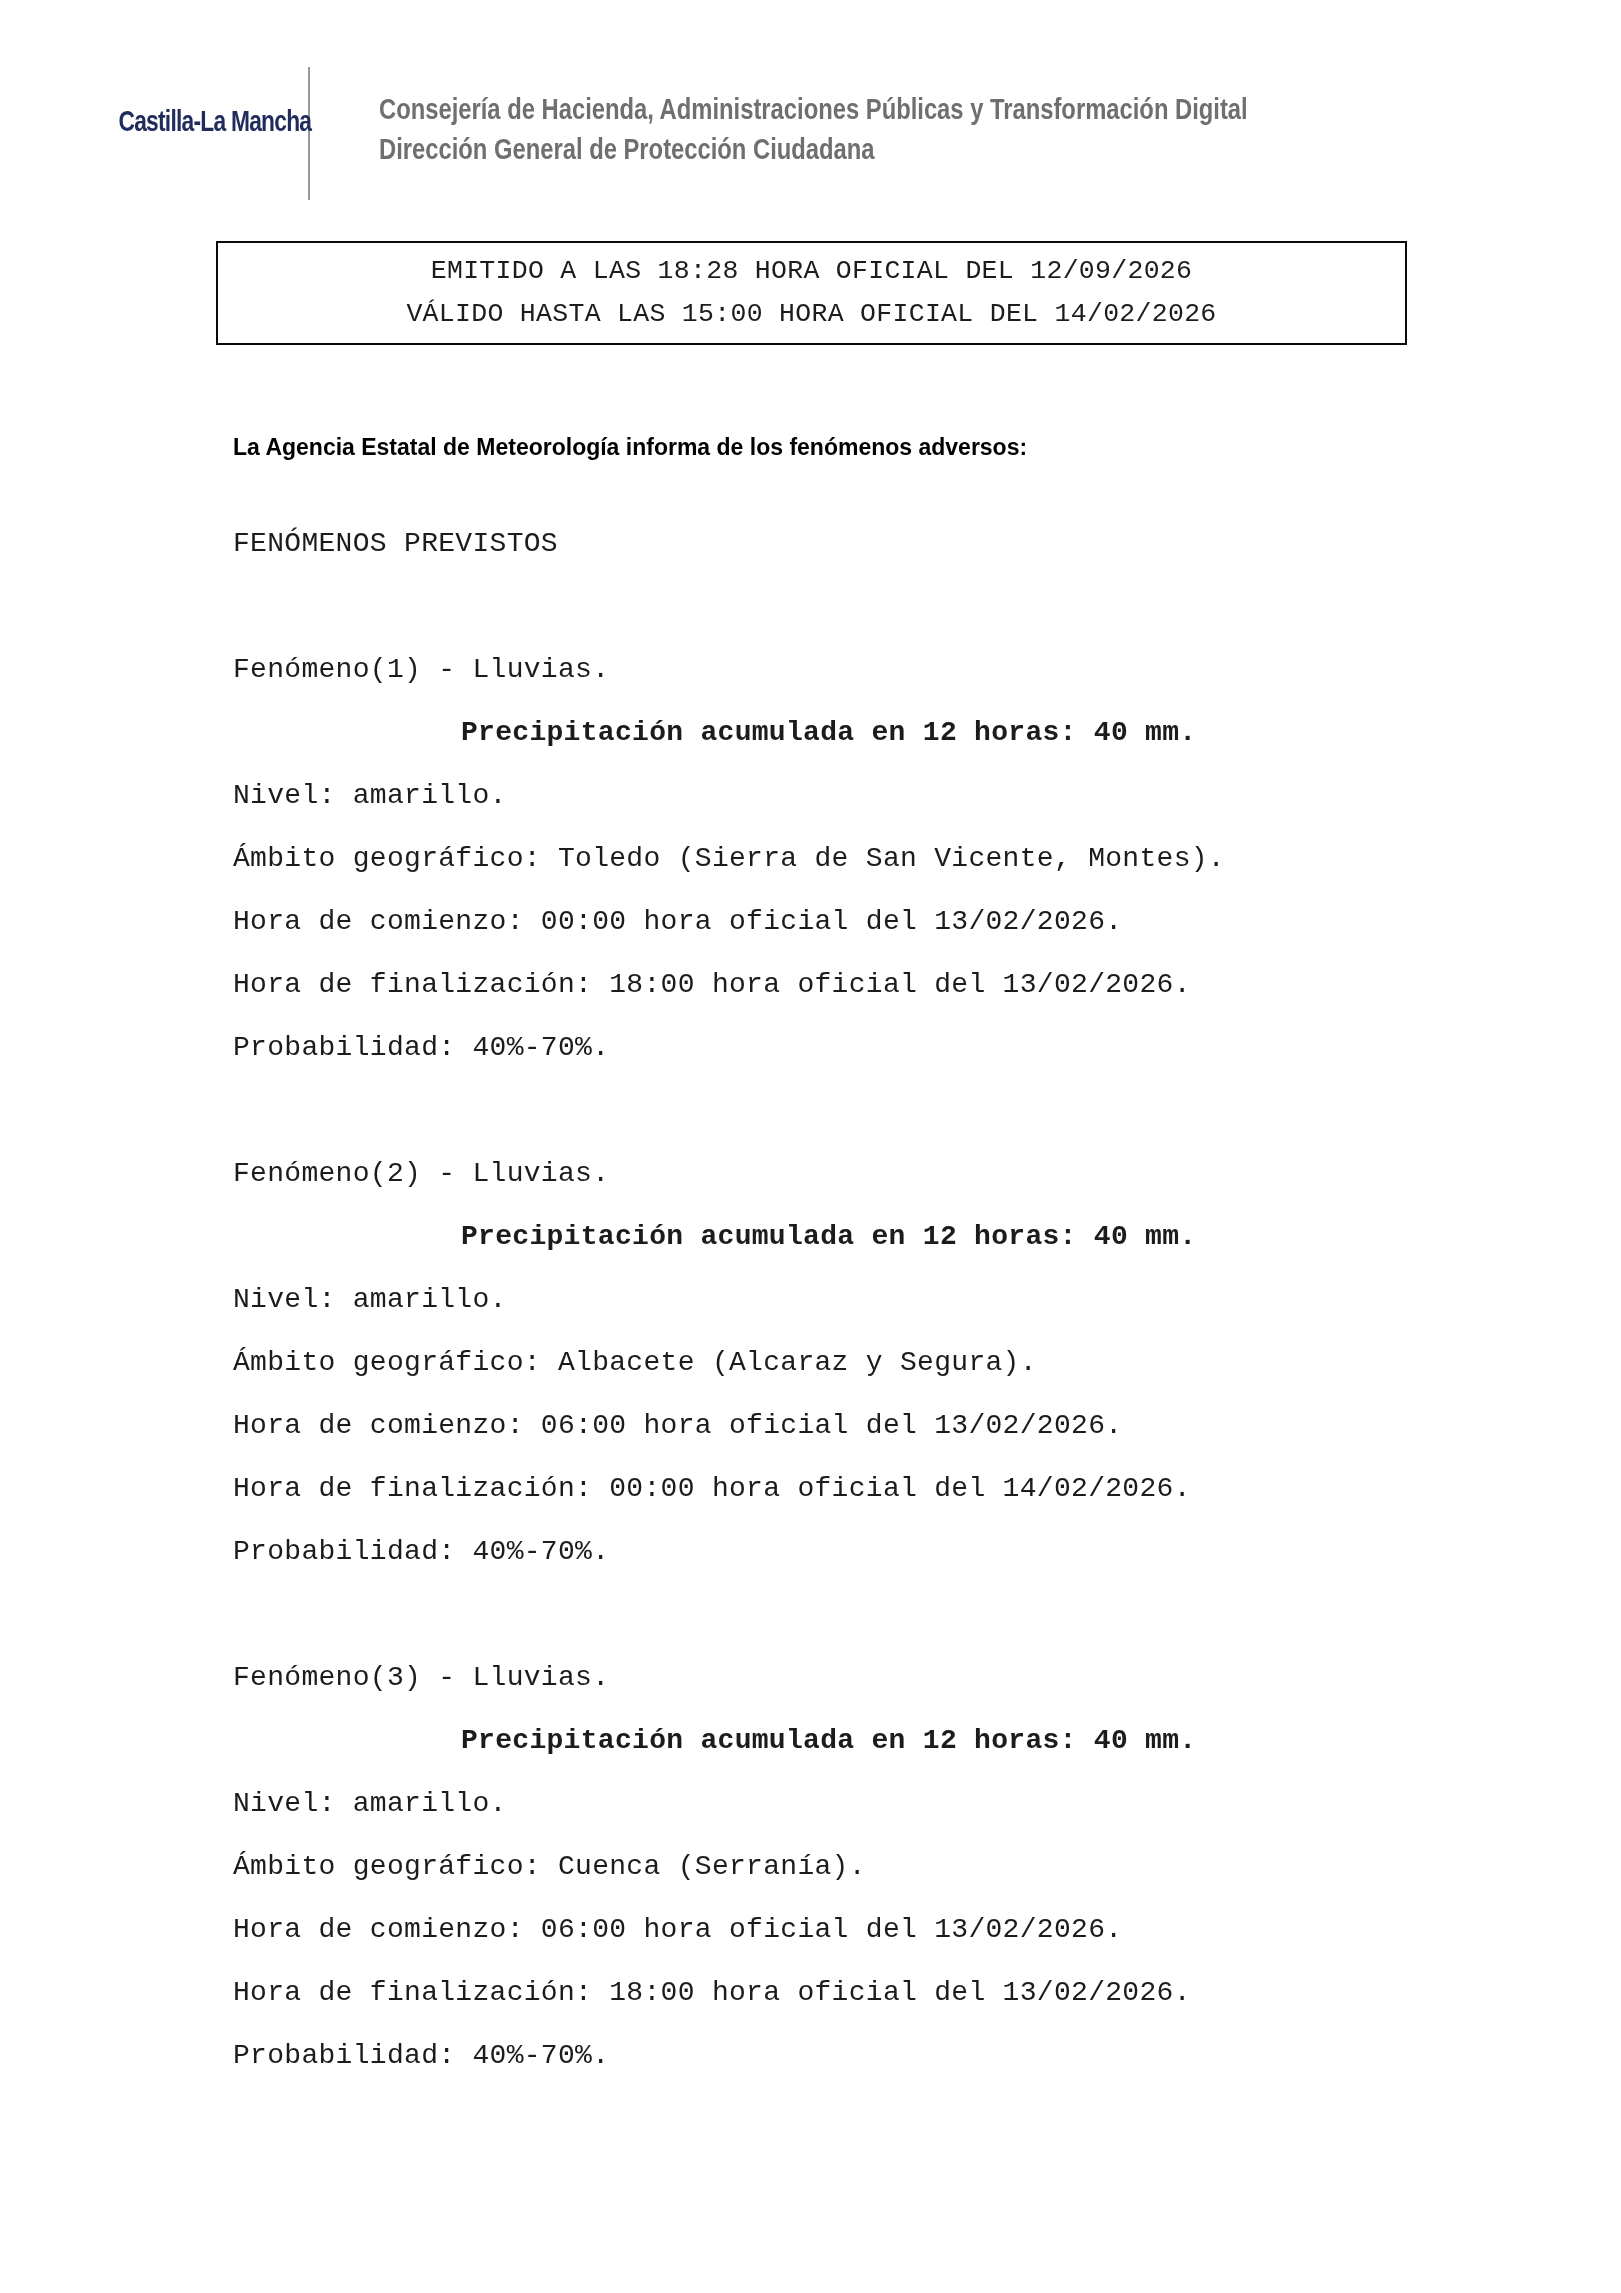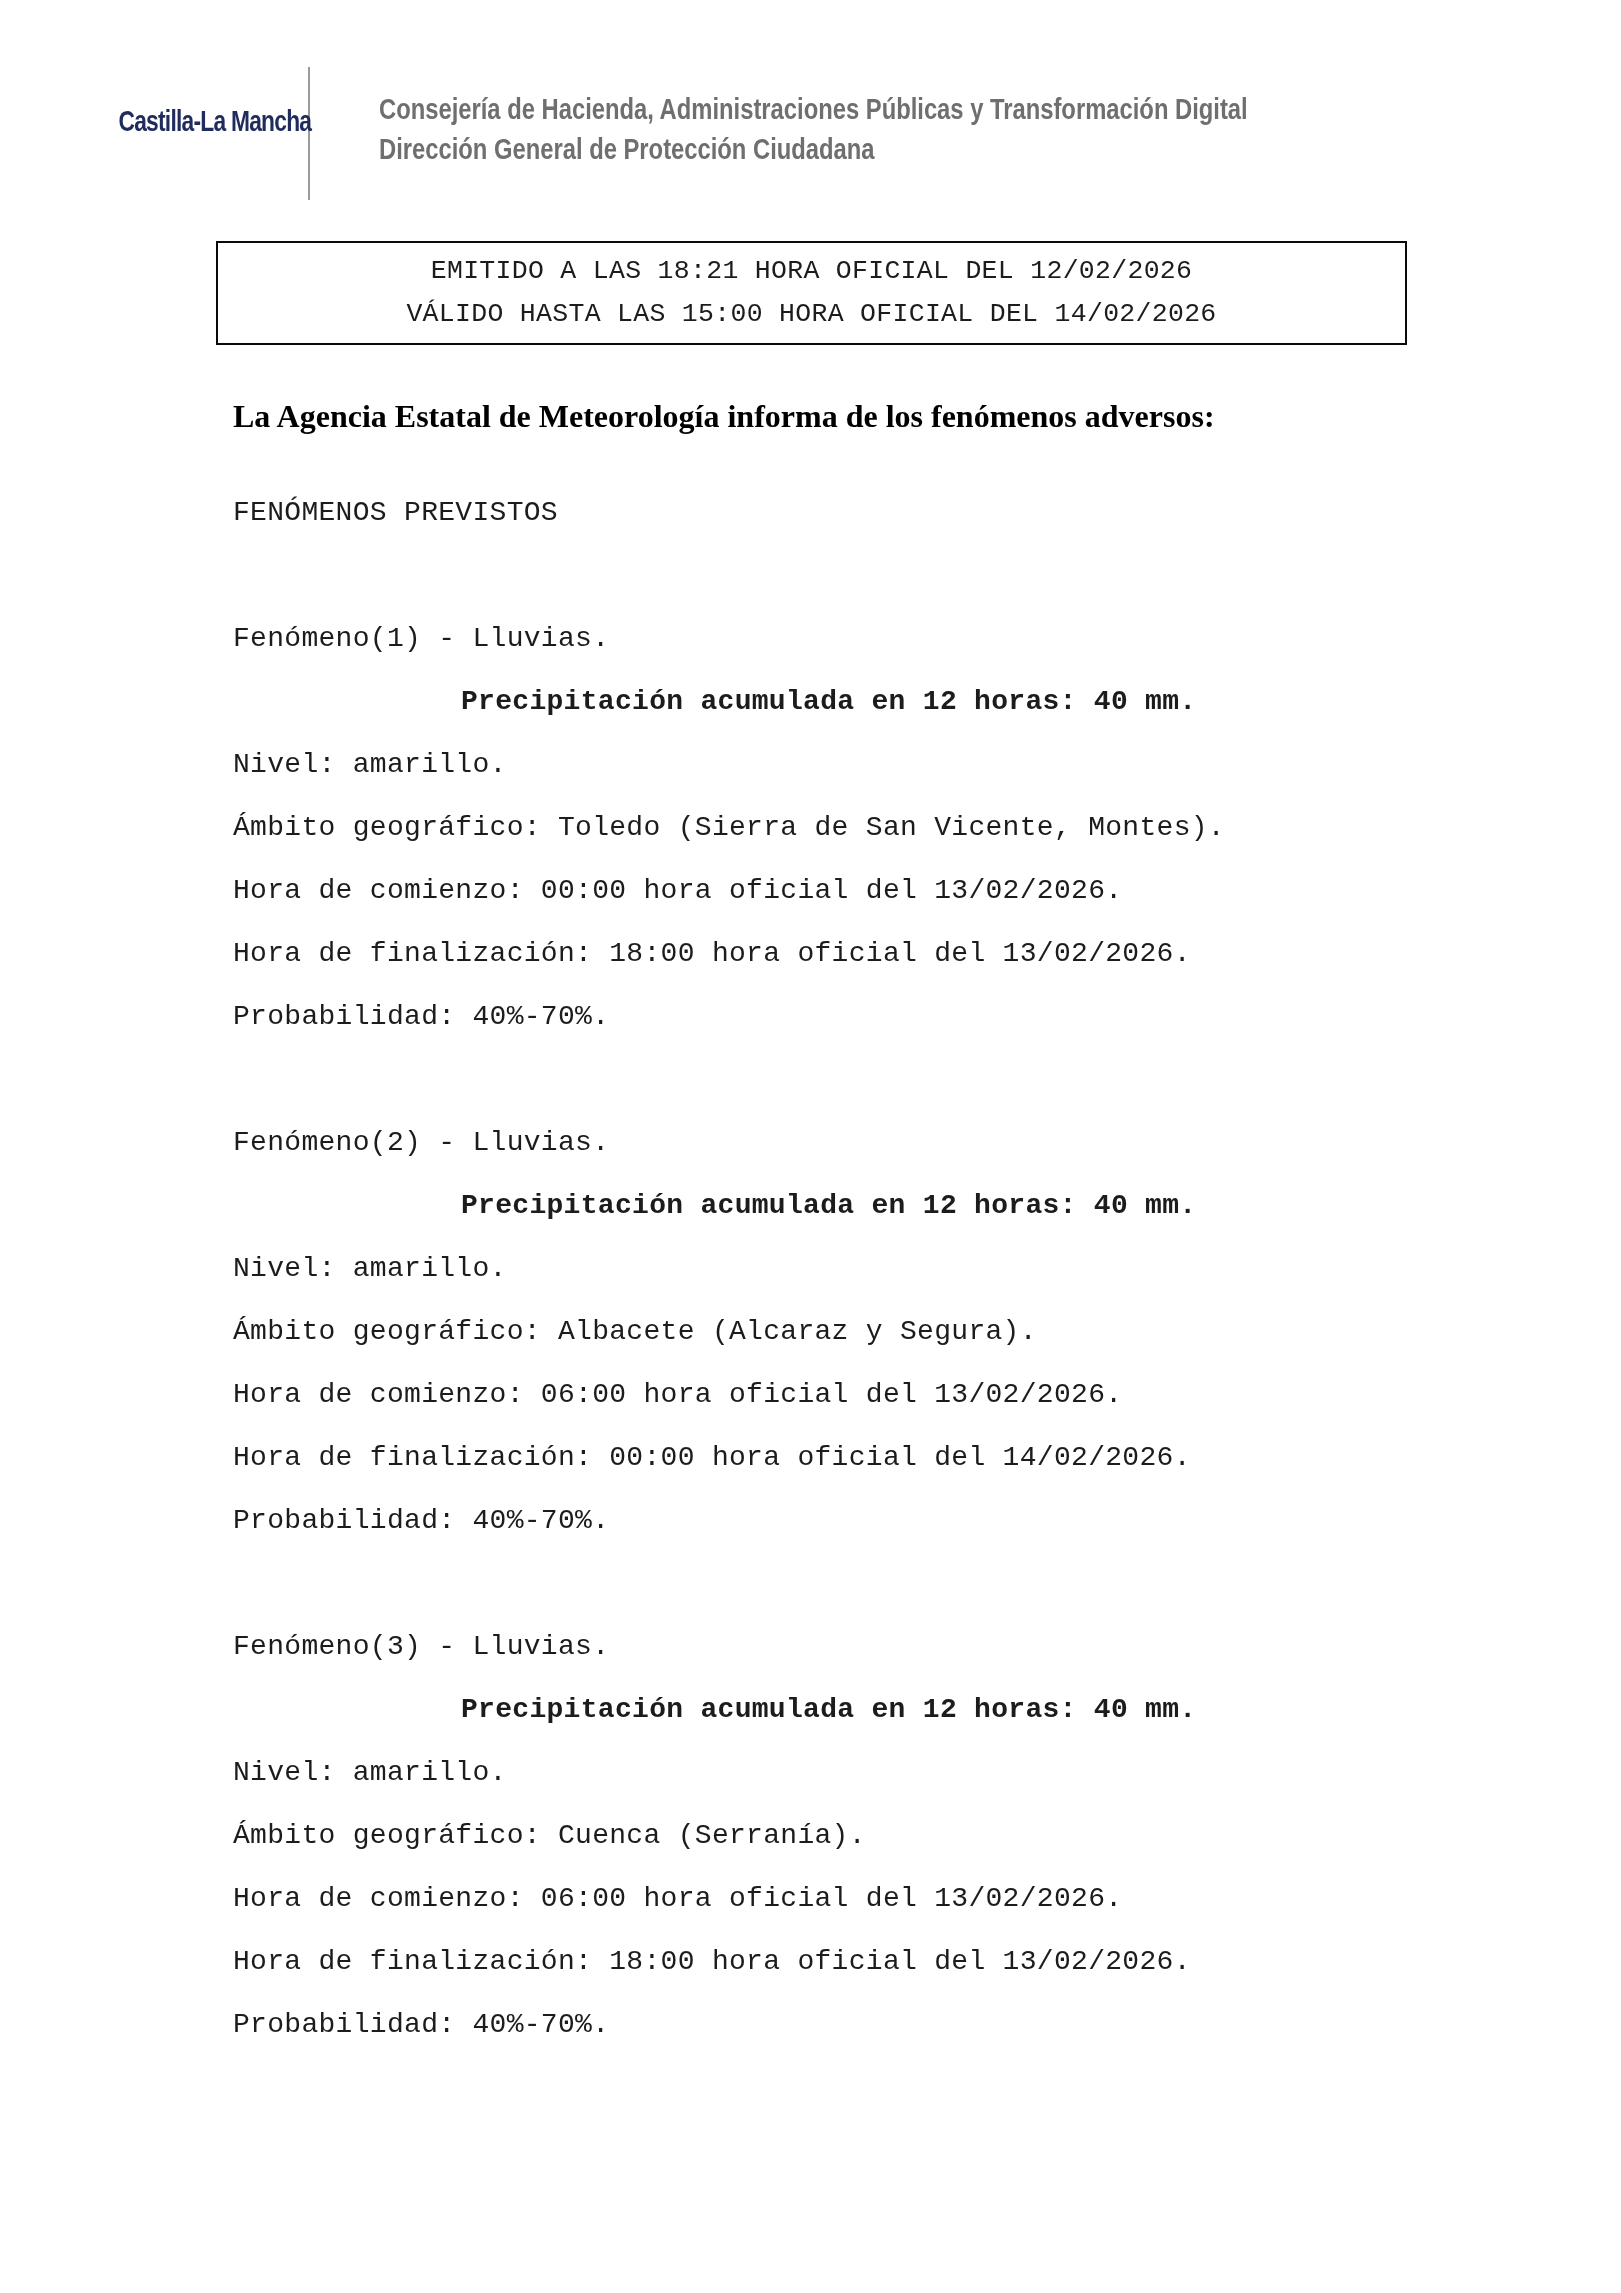--- a/index.html
+++ b/index.html
@@ -43,23 +43,23 @@
     margin-left:216px;margin-top:26.5px;
     width:1191px;height:104px;
     border:2.9px solid #0a0a0a;
     display:flex;flex-direction:column;justify-content:space-evenly;align-items:center;
     font-size:26.5px;letter-spacing:0.3px;color:#1c1c1c;
   }
   .emission-box div{white-space:nowrap;}
   
   .doc-body{padding-left:233px;padding-right:59px;}
   .report-heading{
-    margin-top:50px;
-    font-family:Liberation Serif, serif;
-    font-weight:bold;font-size:32px;line-height:43px;
+    margin-top:81px;
+    font-family:Liberation Sans, sans-serif;
+    font-weight:bold;font-size:23px;line-height:43px;
     color:#000;white-space:nowrap;
   }
   .mono-line{
     font-size:28px;letter-spacing:0.3px;line-height:63px;
     white-space:nowrap;color:#1c1c1c;
   }
   .section-label{margin-top:43px;}
   .phenomenon{margin-top:63px;}
   .indent{padding-left:228px;font-weight:bold;}
 </style>
@@ -106,21 +106,21 @@
 
     <div class="header-sep"></div>
 
     <div class="dept">
       <div>Consejería de Hacienda, Administraciones Públicas y Transformación Digital</div>
       <div>Dirección General de Protección Ciudadana</div>
     </div>
   </div>
 
   <div class="emission-box">
-    <div>EMITIDO A LAS 18:21 HORA OFICIAL DEL 12/02/2026</div>
+    <div>EMITIDO A LAS 18:28 HORA OFICIAL DEL 12/09/2026</div>
     <div>VÁLIDO HASTA LAS 15:00 HORA OFICIAL DEL 14/02/2026</div>
   </div>
 
   <div class="doc-body">
     <div class="report-heading">La Agencia Estatal de Meteorología informa de los fenómenos adversos:</div>
 
     <div class="mono-line section-label">FENÓMENOS PREVISTOS</div>
 
     <div class="phenomenon">
       <div class="mono-line">Fenómeno(1) - Lluvias.</div>

